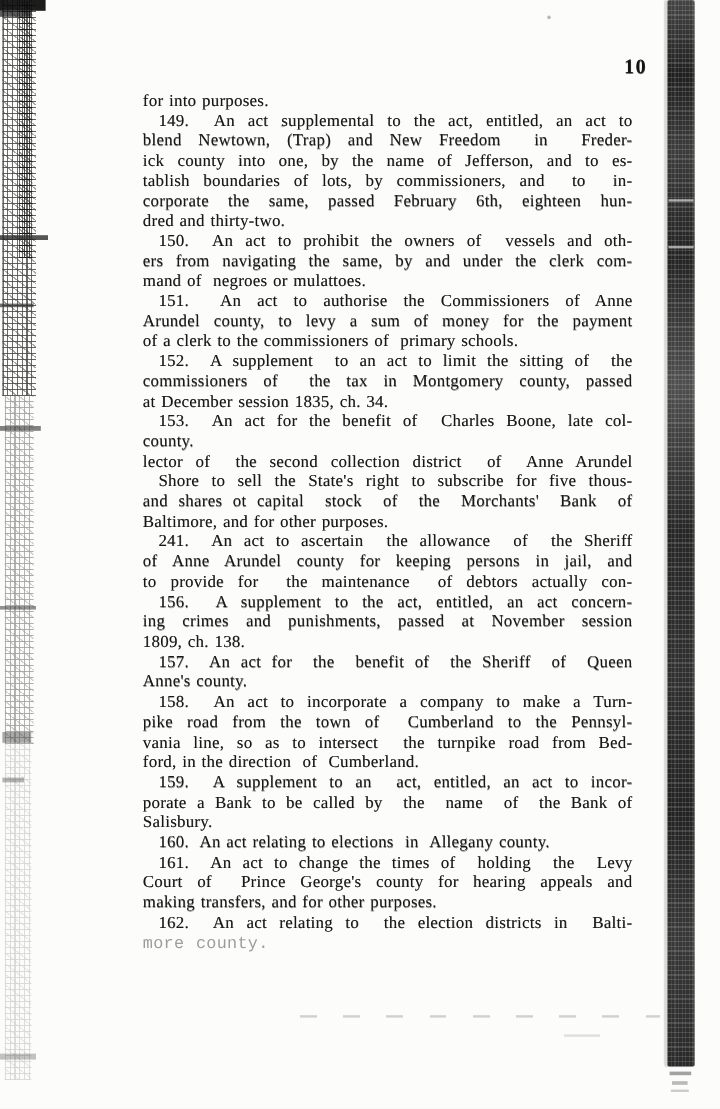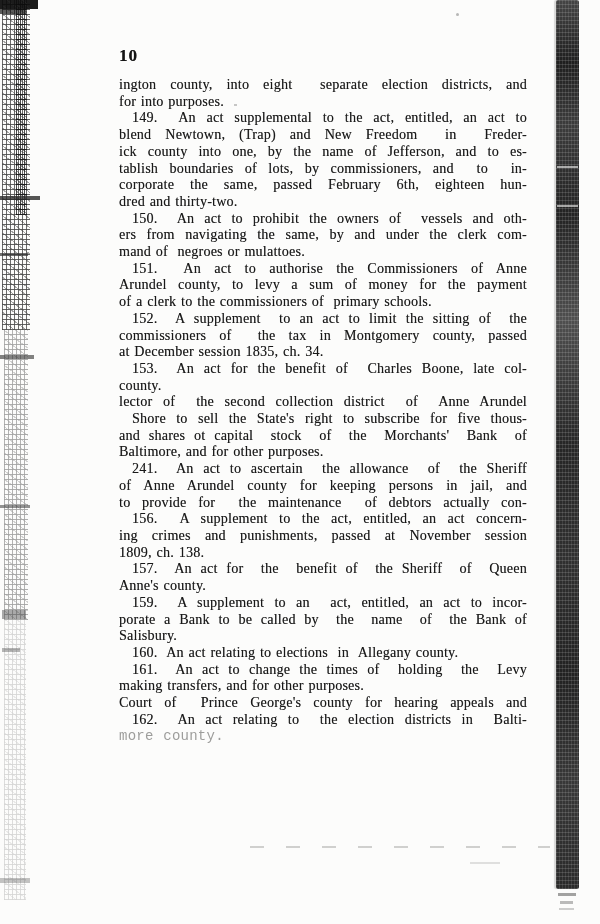--- a/index.html
+++ b/index.html
@@ -1,20 +1,20 @@
 <!DOCTYPE html>
 <html><head>
 <meta charset="utf-8">
 <style>
   html,body{margin:0;padding:0;}
   body{width:600px;height:924px;background:#e9e9e7;font-family:"Liberation Serif",serif;}
   .page{position:relative;width:600px;height:924px;background:#fcfcfb;overflow:hidden;}
 
   
-  .pageno{position:absolute;top:46px;left:119px;width:420px;text-align:left;
+  .pageno{position:absolute;top:46px;left:119px;width:420px;text-align:right;
     font-size:17px;font-weight:700;letter-spacing:1px;color:#141414;
     text-shadow:0.3px 0.3px 0.4px rgba(0,0,0,.55);}
   .textblock{position:absolute;left:119px;top:77px;width:408px;
     font-size:14px;line-height:16.7px;color:#181818;letter-spacing:0.25px;word-spacing:1px;
     text-shadow:0.25px 0.25px 0.35px rgba(0,0,0,.45);}
   .line{white-space:pre-wrap;}
   .line.j{text-align:justify;text-align-last:justify;}
   .para.indent .line:first-child{text-indent:13px;}
   .line.faded{color:#8d8d8b;text-shadow:none;opacity:.85;font-family:Liberation Mono, monospace;}
 
@@ -60,21 +60,20 @@
   <div class="art" style="left:559px;top:908px;width:15px;height:2px;background:#888;opacity:.4;"></div>
 
   <div class="art smudge-row" style="left:250px;top:846px;width:300px;height:2px;opacity:.45;"></div>
   <div class="art" style="left:470px;top:862px;width:30px;height:2px;background:#aaa;opacity:.35;"></div>
   <div class="art" style="left:456px;top:13px;width:3px;height:3px;background:#888;opacity:.6;border-radius:50%;"></div>
   <div class="art" style="left:234px;top:104px;width:3px;height:2px;background:#999;opacity:.55;"></div>
 
   <div class="pageno">10</div>
   <div class="textblock" id="textblock">
       <div class="para">
-        <div class="line j">ington county, into eight  separate election districts, and</div>
         <div class="line">for into purposes.</div>
       </div>
       <div class="para indent">
         <div class="line j">149.  An act supplemental to the act, entitled, an act to</div>
         <div class="line j">blend Newtown, (Trap) and New Freedom  in  Freder-</div>
         <div class="line j">ick county into one, by the name of Jefferson, and to es-</div>
         <div class="line j">tablish boundaries of lots, by commissioners, and  to  in-</div>
         <div class="line j">corporate the same, passed February 6th, eighteen hun-</div>
         <div class="line">dred and thirty-two.</div>
       </div>
@@ -111,30 +110,36 @@
       <div class="para indent">
         <div class="line j">156.  A supplement to the act, entitled, an act concern-</div>
         <div class="line j">ing crimes and punishments, passed at November session</div>
         <div class="line">1809, ch. 138.</div>
       </div>
       <div class="para indent">
         <div class="line j">157.  An act for  the  benefit of  the Sheriff  of  Queen</div>
         <div class="line">Anne's county.</div>
       </div>
       <div class="para indent">
+        <div class="line j">158.  An act to incorporate a company to make a Turn-</div>
+        <div class="line j">pike road from the town of  Cumberland to the Pennsyl-</div>
+        <div class="line j">vania line, so as to intersect  the turnpike road from Bed-</div>
+        <div class="line">ford, in the direction  of  Cumberland.</div>
+      </div>
+      <div class="para indent">
         <div class="line j">159.  A supplement to an  act, entitled, an act to incor-</div>
         <div class="line j">porate a Bank to be called by  the  name  of  the Bank of</div>
         <div class="line">Salisbury.</div>
       </div>
       <div class="para indent">
         <div class="line">160.  An act relating to elections  in  Allegany county.</div>
       </div>
       <div class="para indent">
         <div class="line j">161.  An act to change the times of  holding  the  Levy</div>
+        <div class="line j">Court of  Prince George's county for hearing appeals and</div>
         <div class="line">making transfers, and for other purposes.</div>
-        <div class="line j">Court of  Prince George's county for hearing appeals and</div>
       </div>
       <div class="para indent">
         <div class="line j">162.  An act relating to  the election districts in  Balti-</div>
         <div class="line faded">more county.</div>
       </div>
     </div>
 </div>
 
 </body></html>

